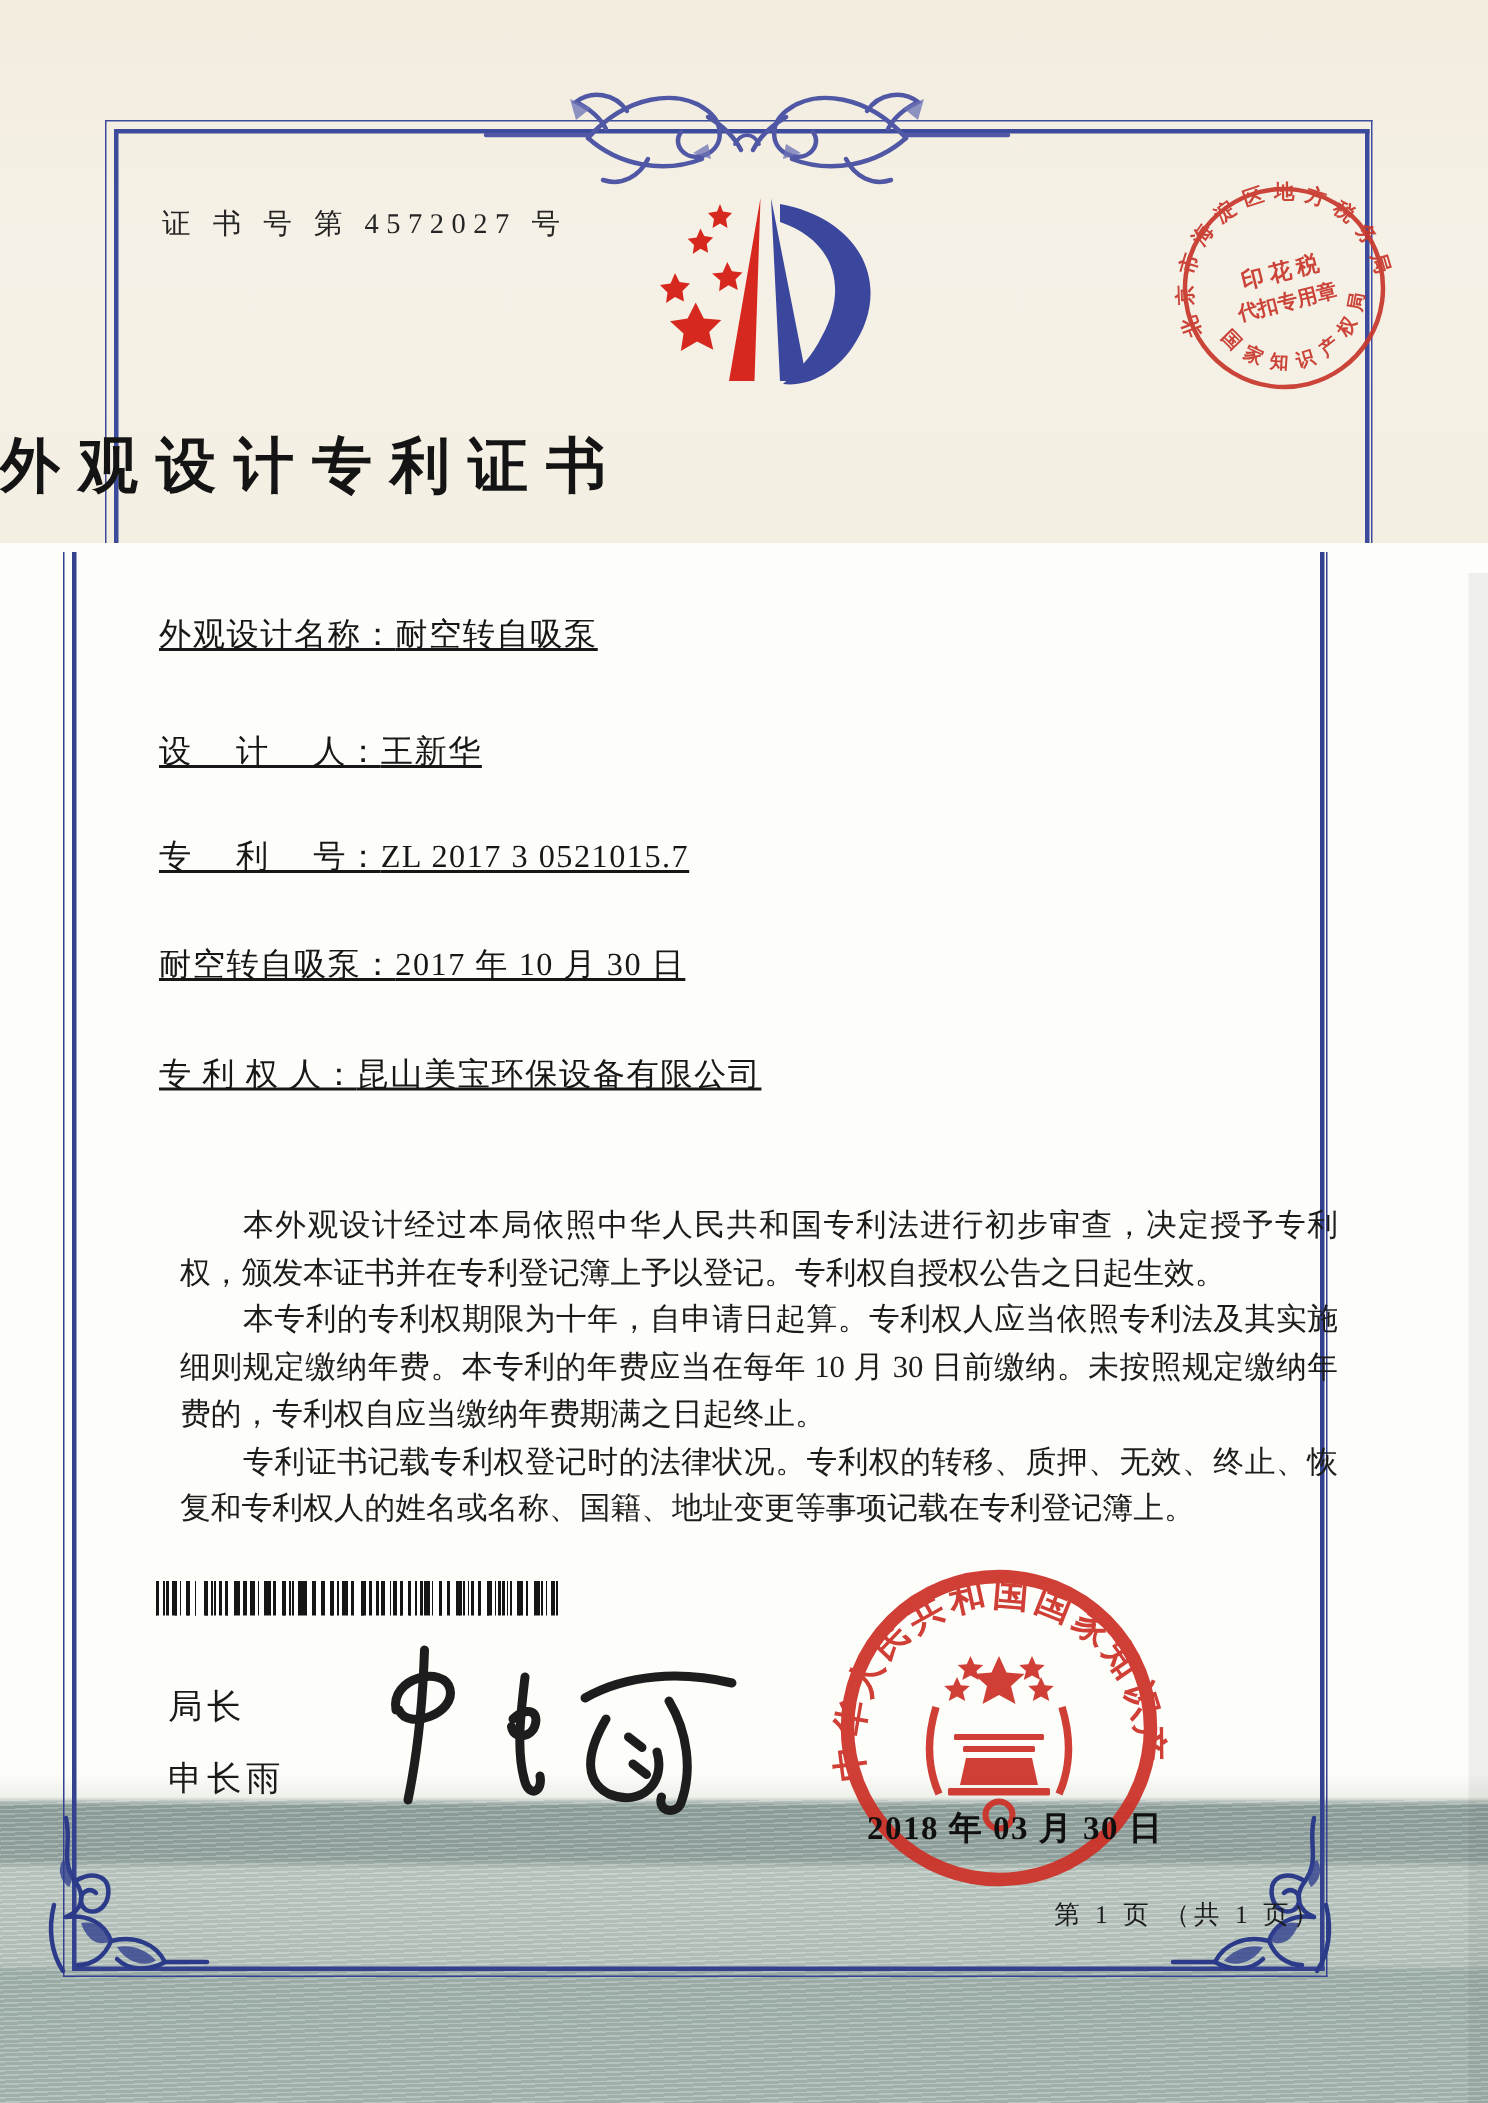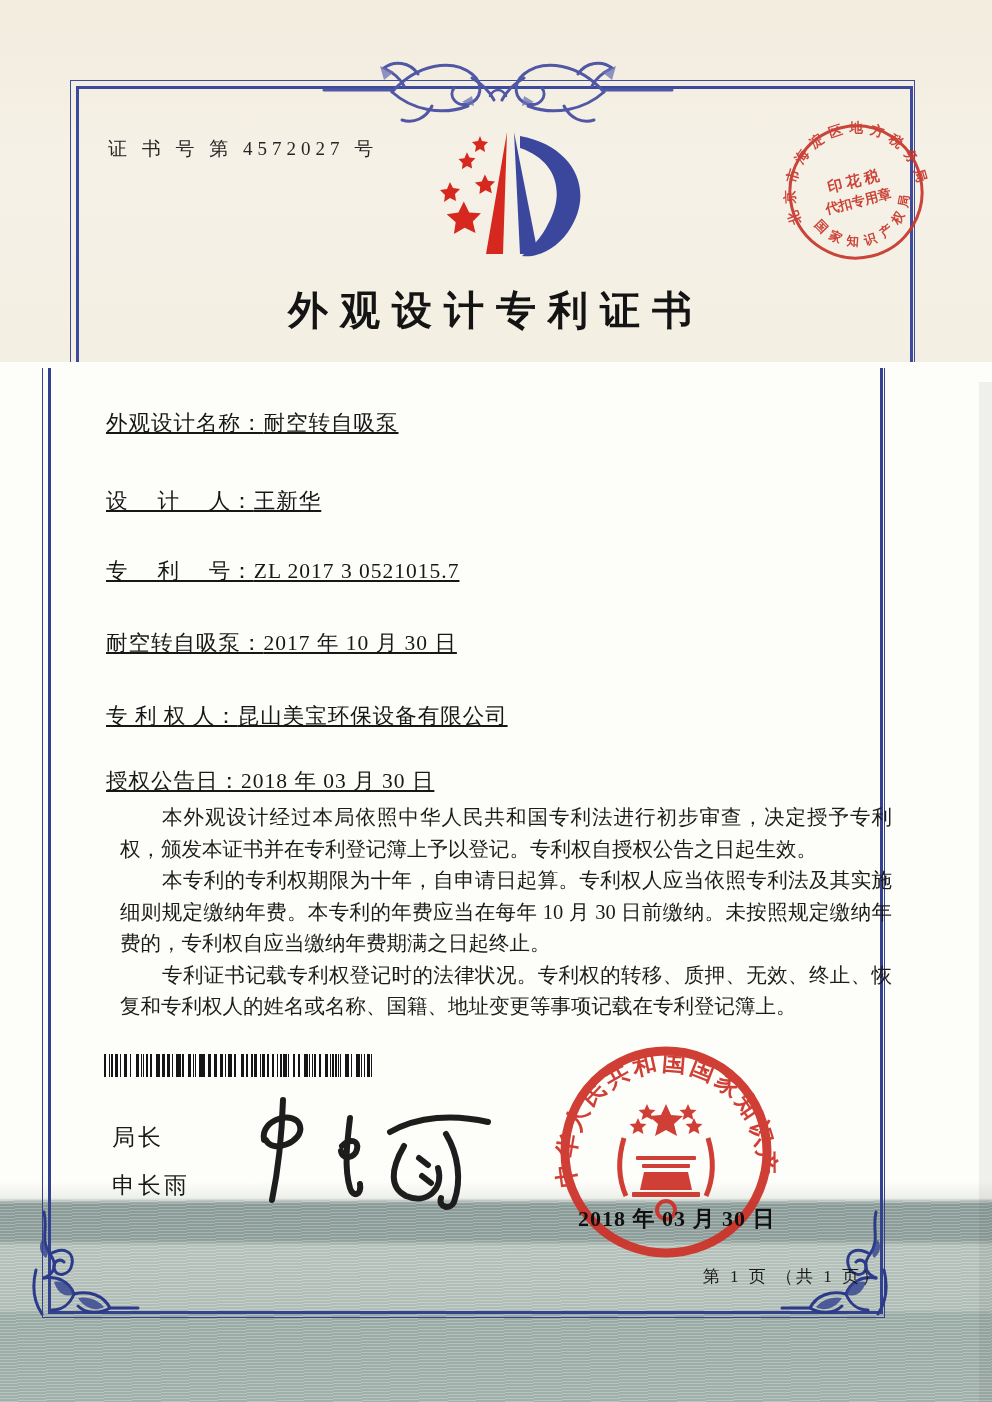--- a/index.html
+++ b/index.html
@@ -9,21 +9,21 @@
 
   
   .sheet-top{left:0;top:0;width:992px;height:362px;background:
      linear-gradient(180deg,#f2ecdf 0%,#f6f1e6 45%,#f4efe3 100%);z-index:1;}
   .frame-top-outer{left:70px;top:80px;width:843px;height:282px;
      border-top:1px solid #3d4b9c;border-left:1px solid #3d4b9c;border-right:1px solid #3d4b9c;}
   .frame-top-inner{left:76px;top:86px;width:831px;height:276px;
      border-top:3px solid #3d4b9c;border-left:3px solid #3d4b9c;border-right:3px solid #3d4b9c;}
   .cert-no{left:108px;top:136px;font-size:19px;letter-spacing:5px;color:#252525;z-index:3;}
   .logo{left:410px;top:120px;width:196px;height:152px;z-index:3;}
-  .title{left:0;top:283px;width:992px;text-align:center;font-size:40px;font-weight:700;
+  .title{left:0;top:283px;width:992px;text-align:left;font-size:40px;font-weight:700;
      letter-spacing:12px;color:#141414;z-index:3;}
   .tax-stamp{left:770px;top:106px;width:172px;height:172px;z-index:4;transform:rotate(-14deg);opacity:.93;}
 
   
   .sheet-bottom{left:0;top:362px;width:992px;height:1040px;z-index:5;
      background:linear-gradient(180deg,
         #fdfdfa 0px,#fdfdfa 820px,#eef0ea 836px,
         #8fa09c 842px,#93a4a0 878px,
         #bcc8c1 884px,#b7c3bd 948px,
         #9fb0aa 952px,#a7b6b0 1040px);}
@@ -144,23 +144,20 @@
     <span>设　 计　 人：</span><span>王新华</span>
   </div>
   <div class="abs field f2">
     <span>专　 利　 号：</span><span>ZL 2017 3 0521015.7</span>
   </div>
   <div class="abs field f3">
     <span>耐空转自吸泵：</span><span>2017 年 10 月 30 日</span>
   </div>
   <div class="abs field f4">
     <span>专 利 权 人：</span><span>昆山美宝环保设备有限公司</span>
-  </div>
-  <div class="abs field f5">
-    <span>授权公告日：</span><span>2018 年 03 月 30 日</span>
   </div>
 
   <div class="abs paras">
     <p>本外观设计经过本局依照中华人民共和国专利法进行初步审查，决定授予专利权，颁发本证书并在专利登记簿上予以登记。专利权自授权公告之日起生效。</p>
     <p>本专利的专利权期限为十年，自申请日起算。专利权人应当依照专利法及其实施细则规定缴纳年费。本专利的年费应当在每年 10 月 30 日前缴纳。未按照规定缴纳年费的，专利权自应当缴纳年费期满之日起终止。</p>
     <p>专利证书记载专利权登记时的法律状况。专利权的转移、质押、无效、终止、恢复和专利权人的姓名或名称、国籍、地址变更等事项记载在专利登记簿上。</p>
   </div>
 
   <div class="abs barcode"></div>
 

